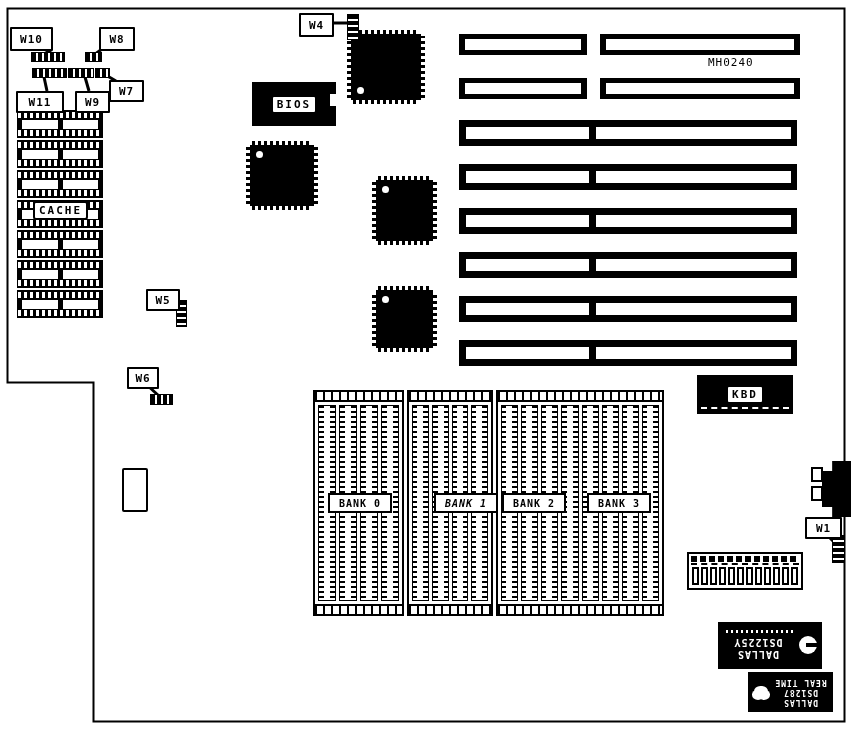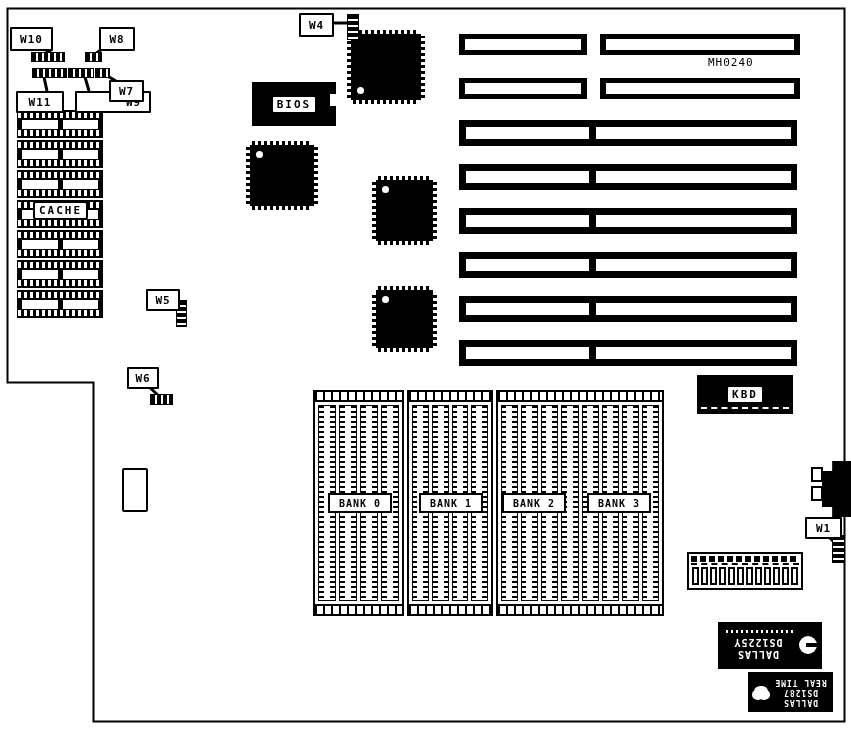--- a/index.html
+++ b/index.html
@@ -267,21 +267,21 @@
         <div class="bank-col"></div>
         <div class="bank-col"></div>
         <div class="bank-col"></div>
         <div class="bank-col"></div>
         <div class="bank-col"></div>
         <div class="bank-col"></div>
       </div>
     <div class="bank-teeth bottom"></div>
   </div>
   <div class="bank-label" style="left:328px;width:60px;">BANK 0</div>
-  <div class="bank-label" style="left:419px;width:60px;">BANK 1</div>
+  <div class="bank-label" style="left:434px;width:60px;font-style:italic;">BANK 1</div>
   <div class="bank-label" style="left:502px;width:60px;">BANK 2</div>
   <div class="bank-label" style="left:587px;width:60px;">BANK 3</div>
 
   <div class="comp kbd">
     <span class="chip-label">KBD</span>
   </div>
   <div class="comp din"></div>
   <div class="din-tab" style="left:811px;top:467px;"></div>
   <div class="din-tab" style="left:811px;top:486px;"></div>
 
@@ -333,20 +333,20 @@
   <div class="jmp jmp-h" style="left:68px;top:68px;width:24px;height:8px;"></div>
   <div class="jmp jmp-h" style="left:95px;top:68px;width:13px;height:8px;"></div>
   <div class="jmp jmp-v" style="left:347px;top:14px;width:10px;height:24px;"></div>
   <div class="jmp jmp-v" style="left:176px;top:300px;width:9px;height:25px;"></div>
   <div class="jmp jmp-h" style="left:150px;top:394px;width:21px;height:9px;"></div>
   <div class="jmp jmp-v" style="left:832px;top:535px;width:11px;height:26px;"></div>
 
   <div class="callout" style="left:10px;top:27px;width:39px;height:20px;">W10</div>
   <div class="callout" style="left:99px;top:27px;width:32px;height:20px;">W8</div>
   <div class="callout" style="left:16px;top:91px;width:44px;height:18px;text-align:right;">W11</div>
-  <div class="callout" style="left:75px;top:91px;width:31px;height:18px;padding-left:41px;">W9</div>
+  <div class="callout" style="left:75px;top:91px;width:31px;height:18px;">W9</div>
   <div class="callout" style="left:109px;top:80px;width:31px;height:18px;">W7</div>
   <div class="callout" style="left:299px;top:13px;width:31px;height:20px;">W4</div>
   <div class="callout" style="left:146px;top:289px;width:30px;height:18px;">W5</div>
   <div class="callout" style="left:127px;top:367px;width:28px;height:18px;">W6</div>
   <div class="callout" style="left:805px;top:517px;width:33px;height:18px;">W1</div>
 
 </div>
 
 </body></html>

